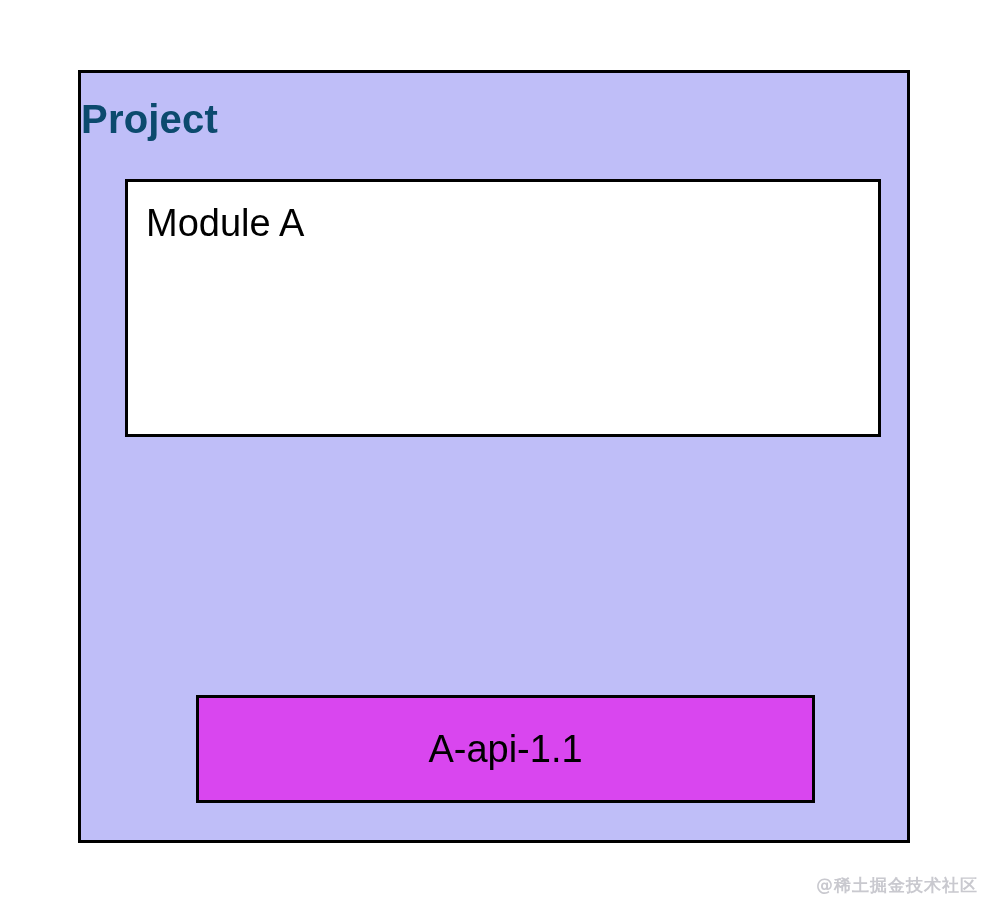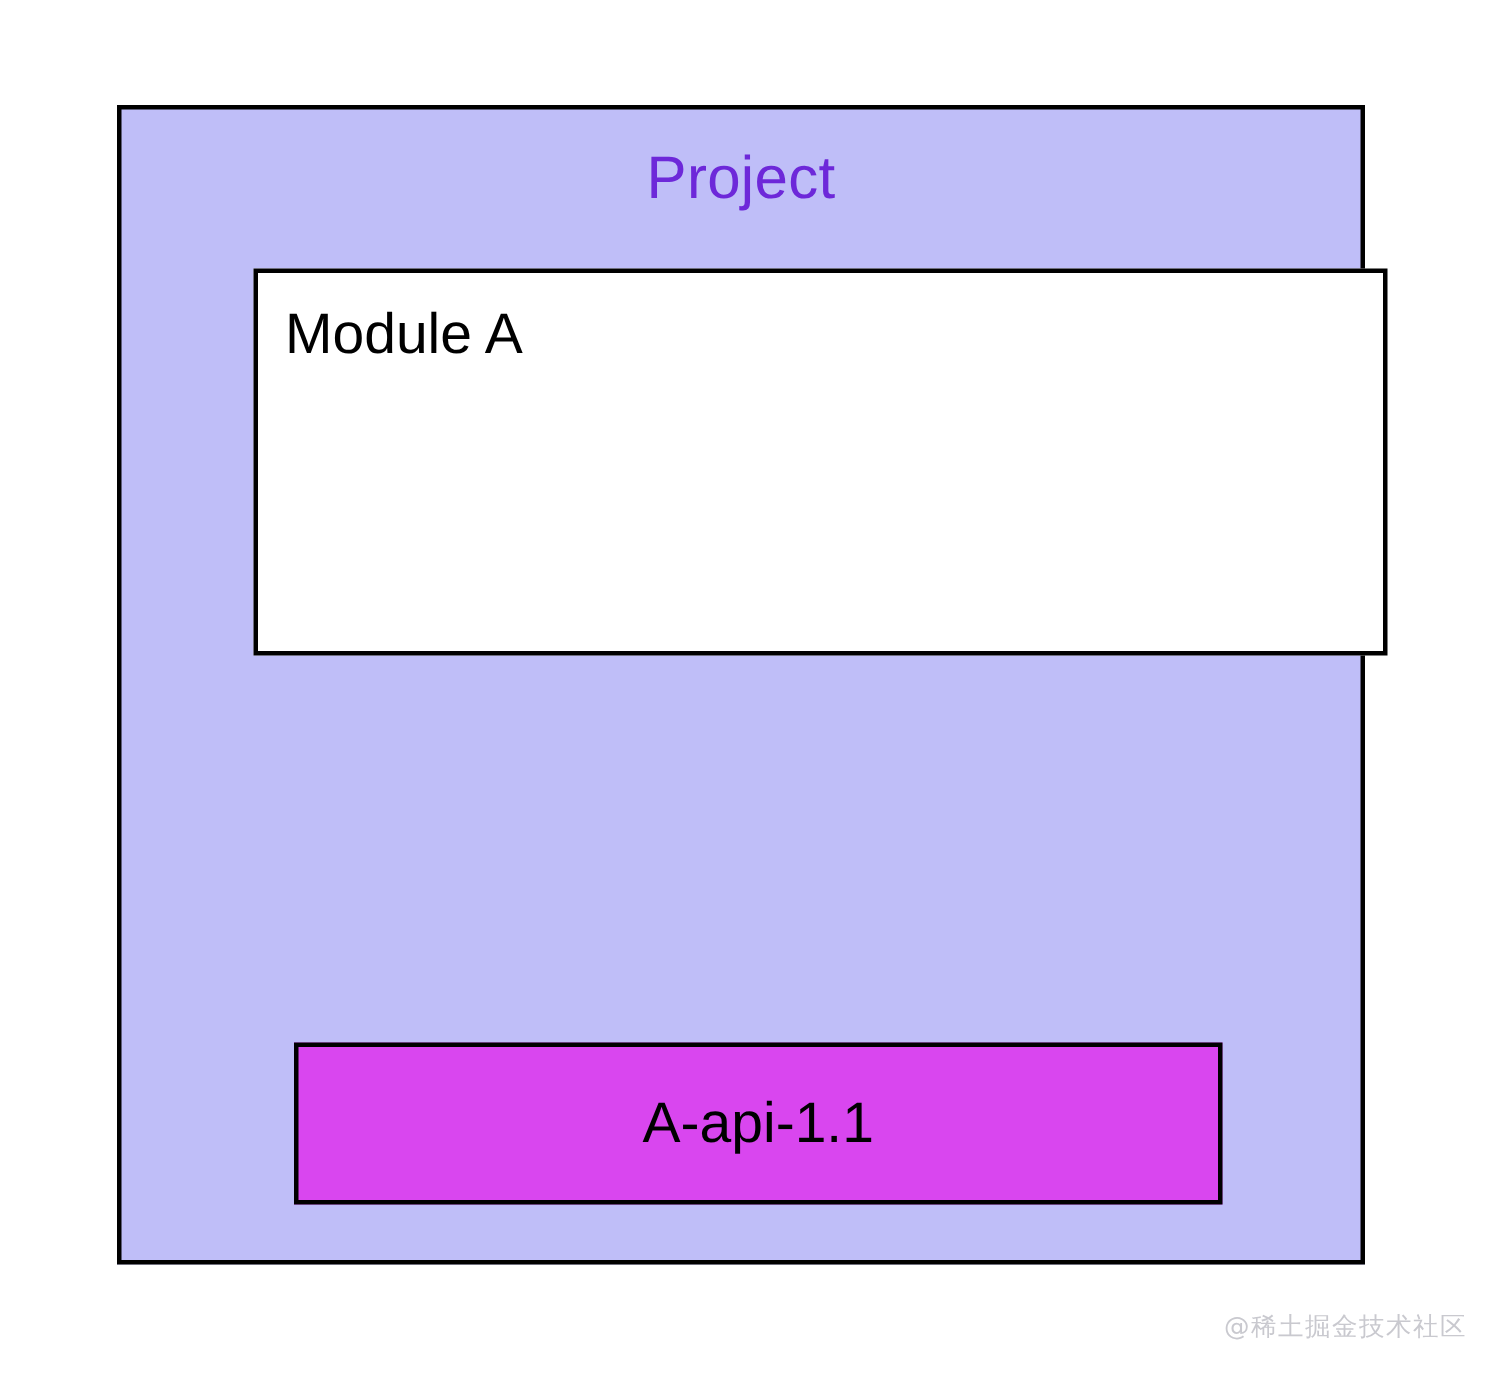--- a/index.html
+++ b/index.html
@@ -34,41 +34,41 @@
     background: #bfbef8;
     border: 3px solid #000000;
     box-sizing: border-box;
   }
 
   .project-title {
     position: absolute;
     left: 0;
     top: 22px;
     width: 100%;
-    text-align: center;
+    text-align: left;
     font-size: 40px;
     line-height: 48px;
-    color: #6d28d9;
+    color: #0c4a6e;
     letter-spacing: 0.2px;
+    font-weight: bold;
   }
 
   
   .module-box {
     position: absolute;
     left: 44px;
     width: 756px;
     background: #ffffff;
     border: 3px solid #000000;
     box-sizing: border-box;
   }
 
   .module-a {
     top: 106px;
     height: 258px;
-    margin-left: 44px;
   }
 
   .module-b {
     top: 392px;
     height: 175px;
   }
 
   .module-label {
     position: absolute;
     left: 18px;
@@ -115,20 +115,21 @@
   .watermark {
     position: absolute;
     right: 18px;
     bottom: 20px;
     font-size: 17px;
     line-height: 22px;
     color: #c9c9cf;
     letter-spacing: 1px;
     white-space: nowrap;
     font-family: "DejaVu Sans", sans-serif;
+    font-weight: bold;
   }
 </style>
 </head>
 <body>
 
 <div id="diagram-canvas">
 
   <div class="project-box">
 
     <div class="project-title">Project</div>

